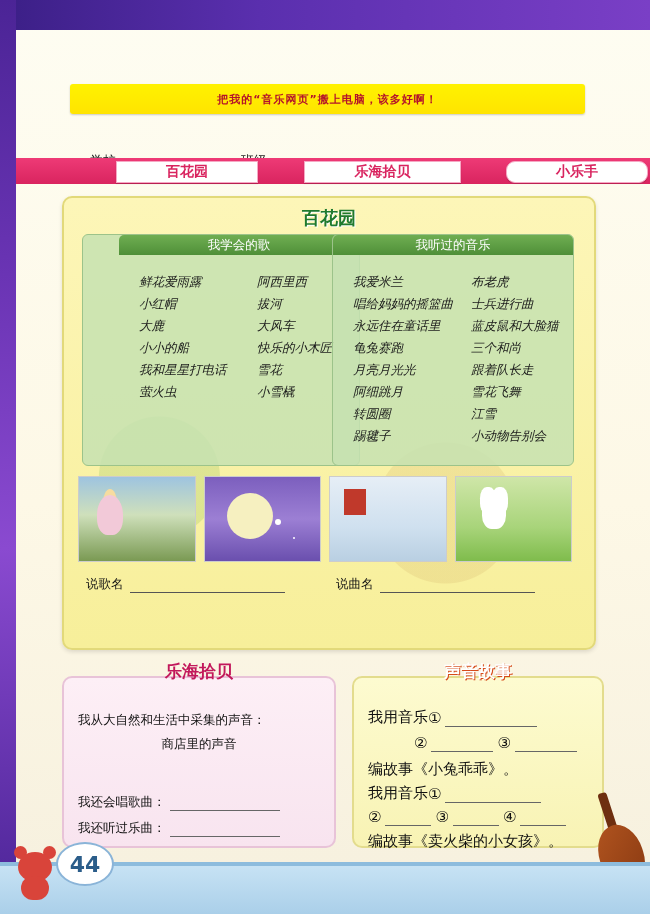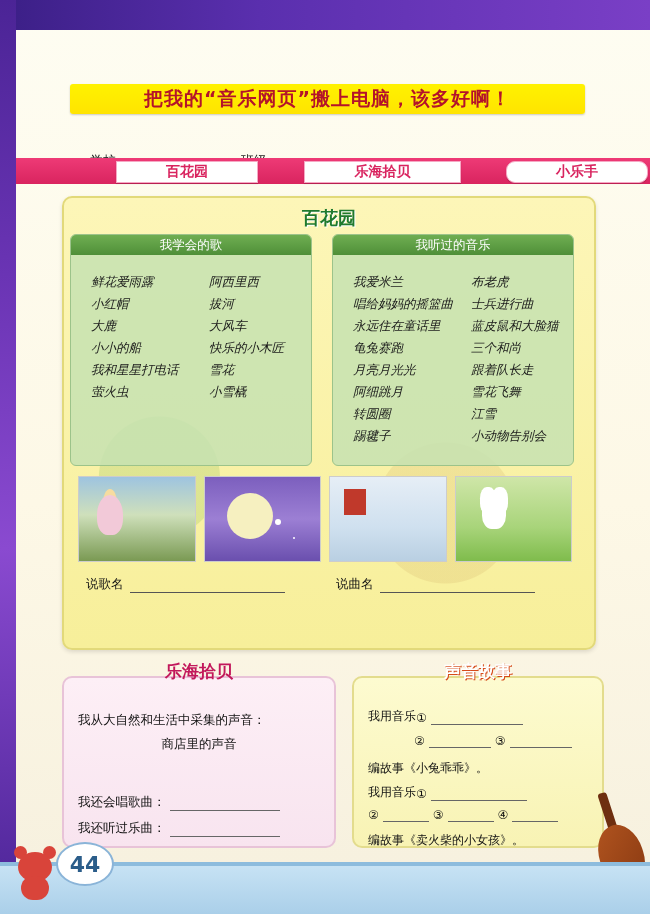--- a/index.html
+++ b/index.html
@@ -38,21 +38,21 @@
     text-shadow:1px 1px 0 #3b1f86, 2px 2px 3px rgba(0,0,0,.35);
   }
   .yellow-banner{
     position:absolute;left:70px;top:84px;width:515px;height:30px;
     background:linear-gradient(180deg,#fff200 0%,#ffe400 100%);
     border-radius:3px;
     display:flex;align-items:center;justify-content:center;
     box-shadow:0 1px 2px rgba(0,0,0,.2);
   }
   .yellow-banner span{
-    font-size:19px;font-weight:bold;color:#b4132a;letter-spacing:1px;
+    font-size:11px;font-weight:bold;color:#b4132a;letter-spacing:1px;
   }
 
   
   .fill-line{
     position:absolute;top:132px;left:90px;width:430px;height:20px;
     display:flex;align-items:flex-end;font-size:13px;color:#222;margin-top:18px;
   }
   .fill-line .lbl{margin-right:4px;}
   .fill-line .rule{
     display:inline-block;width:95px;border-bottom:1px solid #444;height:14px;margin-right:26px;
@@ -91,21 +91,21 @@
   .panel-head{
     position:absolute;left:0;right:0;top:8px;text-align:center;
     font-size:18px;font-weight:bold;color:#1f7a2e;
     text-shadow:1px 1px 0 #fff;
   }
   .col-box{
     position:absolute;top:36px;width:240px;height:230px;
     background:rgba(198,226,178,.85);
     border:1px solid #9cc38a;border-radius:6px;
   }
-  .col-box.left{left:6px;}
+  .col-box.left{left:18px;padding-left:36px;}
   .col-box.right{left:268px;}
   .col-head{
     height:20px;line-height:20px;text-align:center;font-size:12.5px;color:#ffffff;
     background:linear-gradient(180deg,#6fae52 0%,#4f8f38 100%);
     border-radius:5px 5px 0 0;
   }
   .col-lists{display:flex;padding:10px 6px 0 14px;}
   .col-lists ul{list-style:none;margin:6px;padding:0;font-style:italic;}
   .col-lists ul li{font-size:12.5px;color:#1a1a1a;line-height:22px;white-space:nowrap;}
   .col-lists ul.c1{width:118px;}
@@ -164,21 +164,21 @@
   .br-title{
     position:absolute;left:0;right:0;top:-18px;text-align:center;
     font-size:17px;font-weight:bold;color:#ffffff;
     text-shadow:1px 1px 0 #d64b1a;
   }
   .br-title .bubble{
     position:absolute;left:50%;top:0;transform:translate(-50%,0);
     width:150px;height:30px;background:linear-gradient(180deg,#ffb347 0%,#f98c2b 100%);
     border-radius:50%;z-index:-1;
   }
-  .br-row{position:absolute;left:14px;font-size:12px;color:#111;display:flex;align-items:flex-end;white-space:nowrap;}
+  .br-row{position:absolute;left:14px;font-size:15px;color:#111;display:flex;align-items:flex-end;white-space:nowrap;}
   .br-row .rule{display:inline-block;border-bottom:1px solid #666;height:13px;margin:0 4px;}
   .r1{top:30px;} .r1 .rule{width:92px;}
   .r2{top:56px;left:60px;} .r2 .rule{width:62px;}
   .r3{top:82px;}
   .r4{top:106px;} .r4 .rule{width:96px;}
   .r5{top:130px;} .r5 .rule{width:46px;}
   .r6{top:154px;}
 
   
   .violin{

